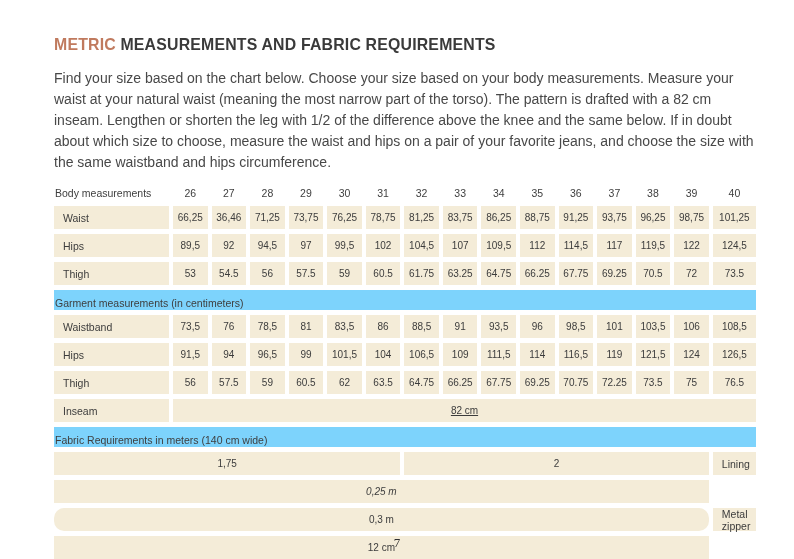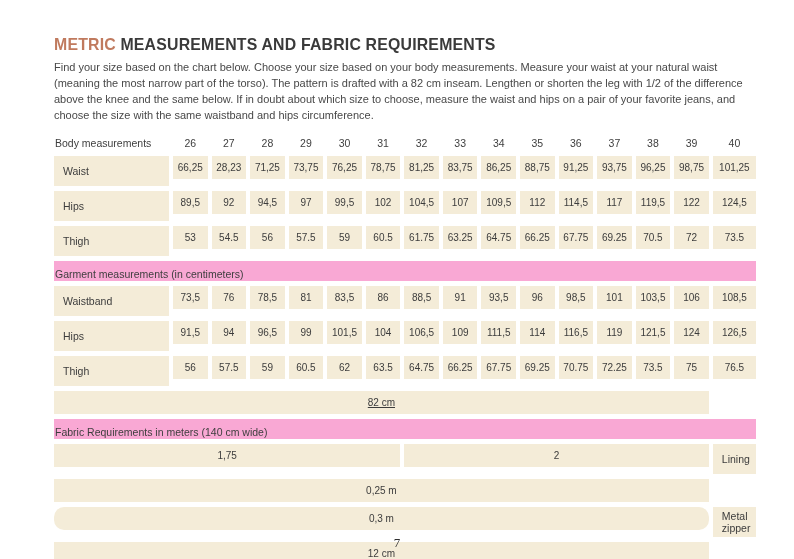--- a/index.html
+++ b/index.html
@@ -14,22 +14,22 @@
   .page { padding:35px 38px 0 54px; width:794px; }
 
   .title {
     font-size:16.5px; font-weight:bold; letter-spacing:0.2px;
     color:#3a3a3a; white-space:nowrap;
     transform:scaleX(0.96); transform-origin:left center;
   }
   .title .accent { color:#c07a5e; }
 
   .intro {
-    margin-top:5px;
-    font-size:11px; line-height:16px;
+    margin-top:14px;
+    font-size:14px; line-height:21px;
     color:#484848;
   }
 
   .size-table {
     margin-top:11px;
     display:grid;
     grid-template-columns:115px repeat(14, 1fr) 1.25fr;
     column-gap:4px;
     row-gap:5px;
     align-items:stretch;
@@ -38,26 +38,26 @@
     font-size:10.5px; color:#3e3e3e;
     height:17px; display:flex; align-items:center;
     background:#ffffff;
   }
   .hdr-label { padding-left:1px; }
   .hdr-cell { justify-content:center; }
   .section-label {
     grid-column:1 / -1;
     font-size:10.5px; color:#3e3e3e;
     padding:7px 0 1px 1px;
-    background:#f9a8d4;
+    background:#7dd3fc;
   }
   .row-label {
     background:#f4ecd8;
     font-size:10.5px; color:#3c3c3c;
-    height:30px; display:flex; align-items:center;
+    height:23px; display:flex; align-items:center;
     padding-left:9px;
   }
   .data-cell {
     background:#f4ecd8;
     font-size:10px; color:#3c3c3c;
     height:23px; display:flex; align-items:center; justify-content:center;
   }
 
   .footer {
     position:absolute; left:0; right:0; bottom:8px;
@@ -87,21 +87,21 @@
       <div class="hdr-cell">33</div>
       <div class="hdr-cell">34</div>
       <div class="hdr-cell">35</div>
       <div class="hdr-cell">36</div>
       <div class="hdr-cell">37</div>
       <div class="hdr-cell">38</div>
       <div class="hdr-cell">39</div>
       <div class="hdr-cell">40</div>
       <div class="row-label">Waist</div>
       <div class="data-cell">66,25</div>
-      <div class="data-cell">28,23</div>
+      <div class="data-cell">36,46</div>
       <div class="data-cell">71,25</div>
       <div class="data-cell">73,75</div>
       <div class="data-cell">76,25</div>
       <div class="data-cell">78,75</div>
       <div class="data-cell">81,25</div>
       <div class="data-cell">83,75</div>
       <div class="data-cell">86,25</div>
       <div class="data-cell">88,75</div>
       <div class="data-cell">91,25</div>
       <div class="data-cell">93,75</div>
@@ -182,26 +182,27 @@
       <div class="data-cell">63.5</div>
       <div class="data-cell">64.75</div>
       <div class="data-cell">66.25</div>
       <div class="data-cell">67.75</div>
       <div class="data-cell">69.25</div>
       <div class="data-cell">70.75</div>
       <div class="data-cell">72.25</div>
       <div class="data-cell">73.5</div>
       <div class="data-cell">75</div>
       <div class="data-cell">76.5</div>
+      <div class="row-label">Inseam</div>
       <div class="data-cell" style="grid-column: span 15; text-decoration: underline;">82 cm</div>
       <div class="section-label">Fabric Requirements in meters (140 cm wide)</div>
       <div class="data-cell" style="grid-column: span 7;">1,75</div>
       <div class="data-cell" style="grid-column: span 8;">2</div>
       <div class="row-label">Lining</div>
-      <div class="data-cell" style="grid-column: span 15;">0,25 m</div>
+      <div class="data-cell" style="grid-column: span 15; font-style: italic;">0,25 m</div>
       <div class="data-cell" style="grid-column: span 15; border-radius: 10px;">0,3 m</div>
       <div class="row-label">Metal zipper</div>
       <div class="data-cell" style="grid-column: span 15;">12 cm</div>
     </div>
 
 </div>
 
 <div class="footer">7</div>
 
 </body></html>

